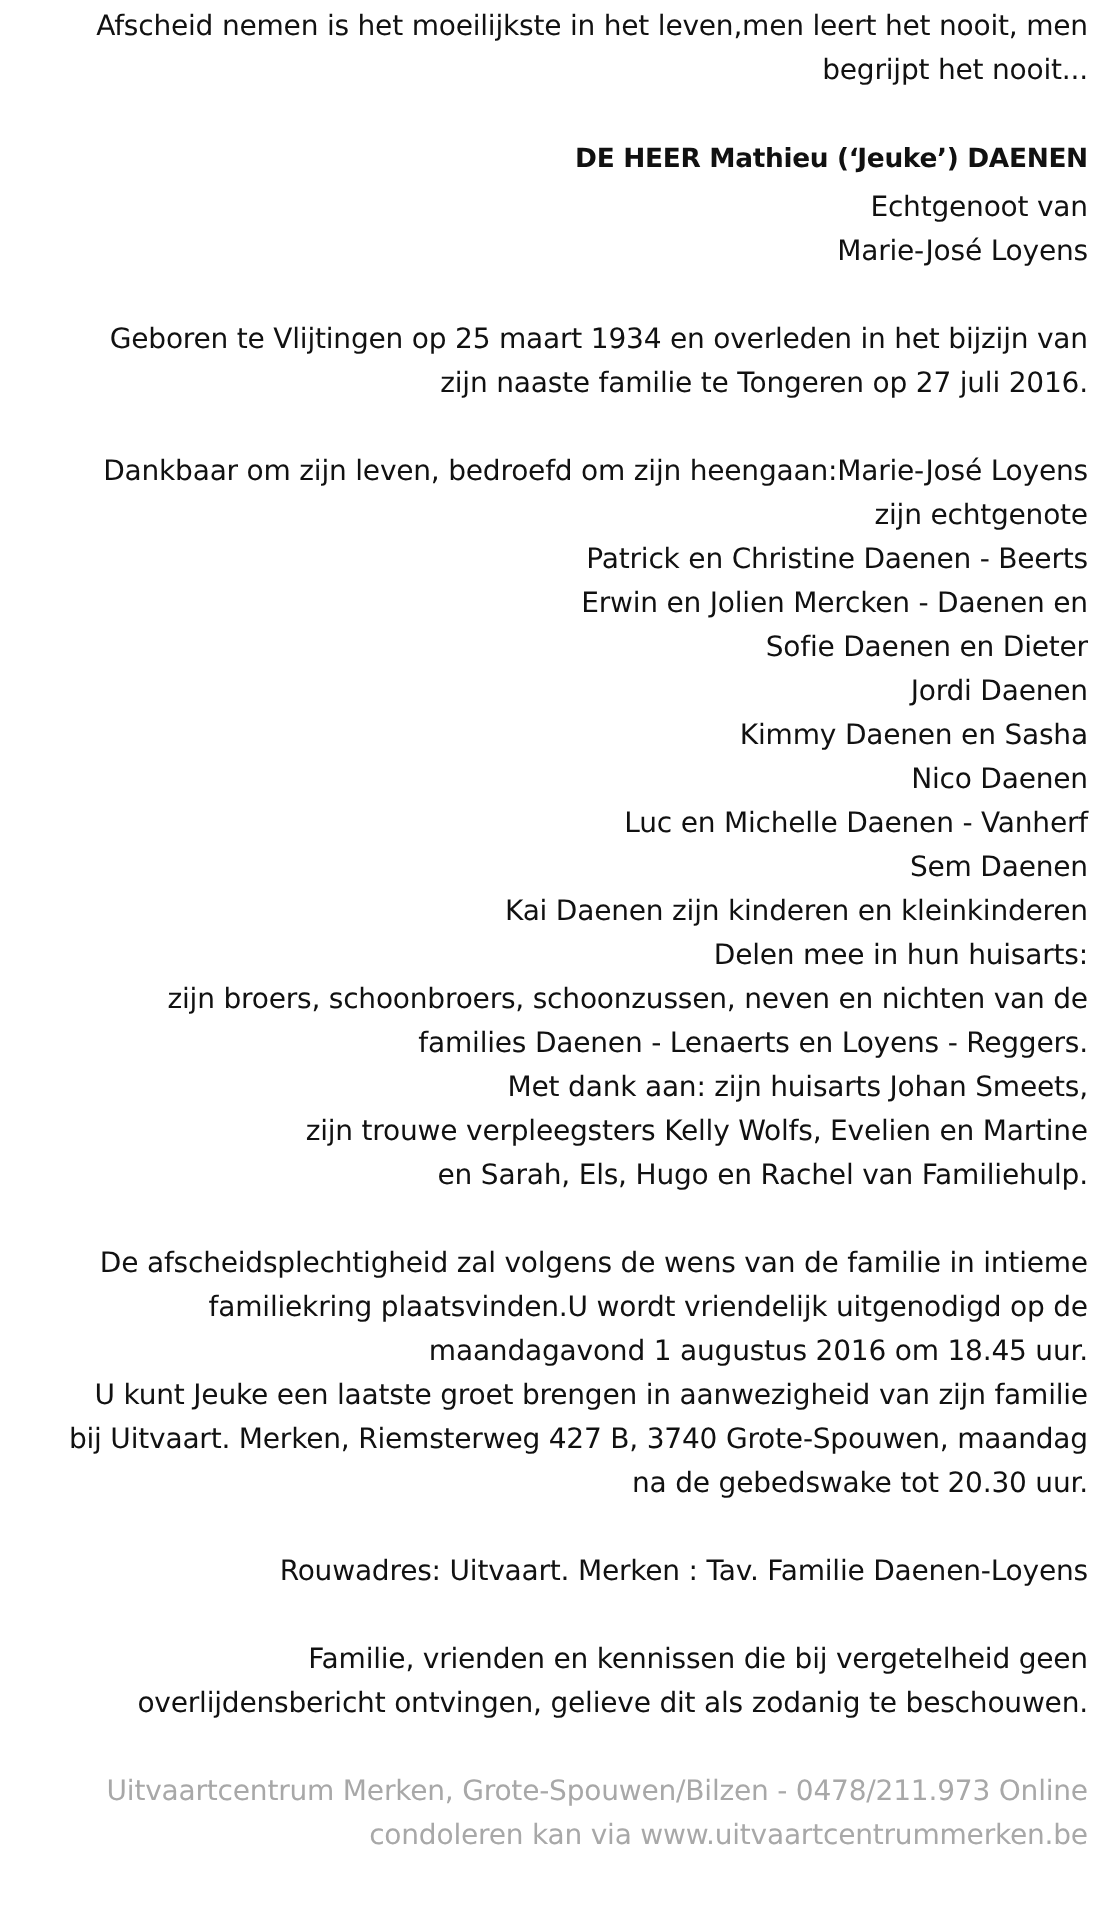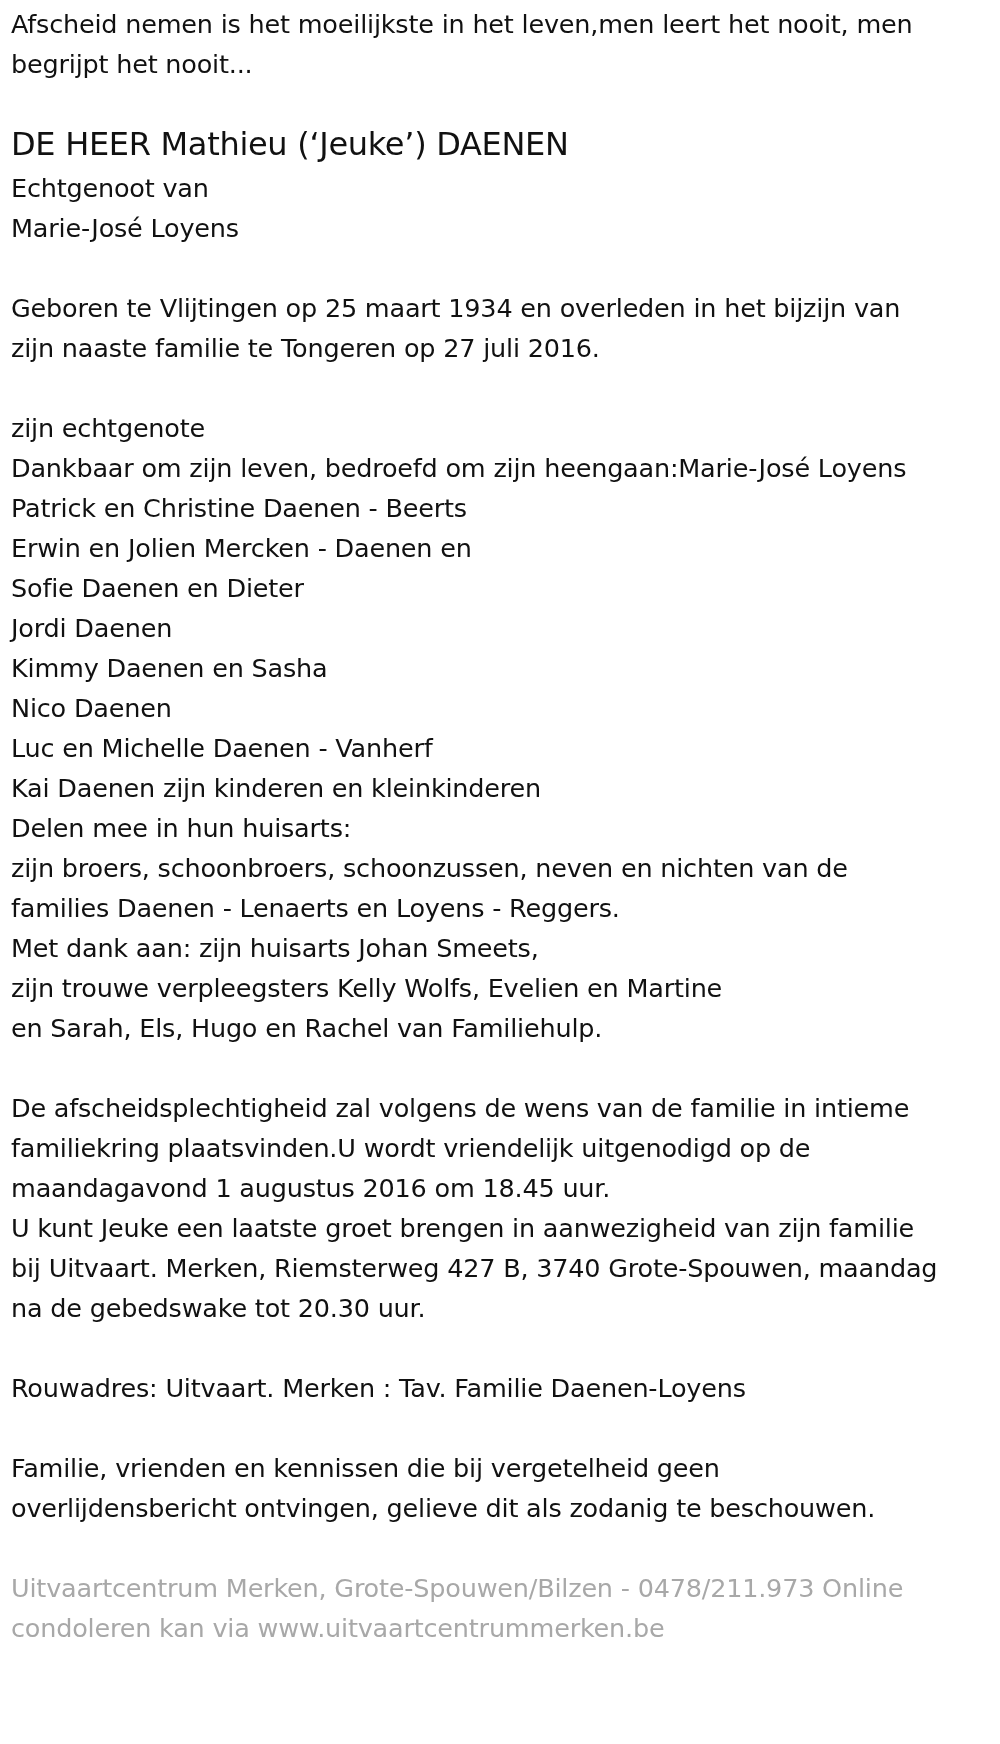--- a/index.html
+++ b/index.html
@@ -3,32 +3,32 @@
 <meta charset="utf-8">
 <style>
   html, body { margin: 0; padding: 0; background: #ffffff; }
   body {
     width: 1000px;
     height: 1744px;
     overflow: hidden;
     font-family: "DejaVu Sans", sans-serif;
     color: #111111;
   }
-  .page { padding: 4px 11px 0 11px; }
+  .page { padding: 4px 11px 0 11px; text-align: right; }
   .line {
     font-size: 25.5px;
     line-height: 40px;
     height: 40px;
     white-space: nowrap;
     letter-spacing: -0.2px;
   }
   .blank { height: 40px; }
   .heading {
-    font-size: 32px;
-    font-weight: normal;
+    font-size: 24px;
+    font-weight: bold;
     line-height: 48px;
     height: 48px;
     white-space: nowrap;
     margin-top: -4px;
     letter-spacing: -0.3px;
   }
   .muted { color: #a8a8a8; }
 </style>
 </head>
 <body>
@@ -51,29 +51,30 @@
   <div class="blank"></div>
 
   <section>
     <div class="line">Geboren te Vlijtingen op 25 maart 1934 en overleden in het bijzijn van</div>
     <div class="line">zijn naaste familie te Tongeren op 27 juli 2016.</div>
   </section>
 
   <div class="blank"></div>
 
   <section>
+    <div class="line">Dankbaar om zijn leven, bedroefd om zijn heengaan:Marie-José Loyens</div>
     <div class="line">zijn echtgenote</div>
-    <div class="line">Dankbaar om zijn leven, bedroefd om zijn heengaan:Marie-José Loyens</div>
     <div class="line">Patrick en Christine Daenen - Beerts</div>
     <div class="line">Erwin en Jolien Mercken - Daenen en</div>
     <div class="line">Sofie Daenen en Dieter</div>
     <div class="line">Jordi Daenen</div>
     <div class="line">Kimmy Daenen en Sasha</div>
     <div class="line">Nico Daenen</div>
     <div class="line">Luc en Michelle Daenen - Vanherf</div>
+    <div class="line">Sem Daenen</div>
     <div class="line">Kai Daenen zijn kinderen en kleinkinderen</div>
     <div class="line">Delen mee in hun huisarts:</div>
     <div class="line">zijn broers, schoonbroers, schoonzussen, neven en nichten van de</div>
     <div class="line">families Daenen - Lenaerts en Loyens - Reggers.</div>
     <div class="line">Met dank aan: zijn huisarts Johan Smeets,</div>
     <div class="line">zijn trouwe verpleegsters Kelly Wolfs, Evelien en Martine</div>
     <div class="line">en Sarah, Els, Hugo en Rachel van Familiehulp.</div>
   </section>
 
   <div class="blank"></div>

